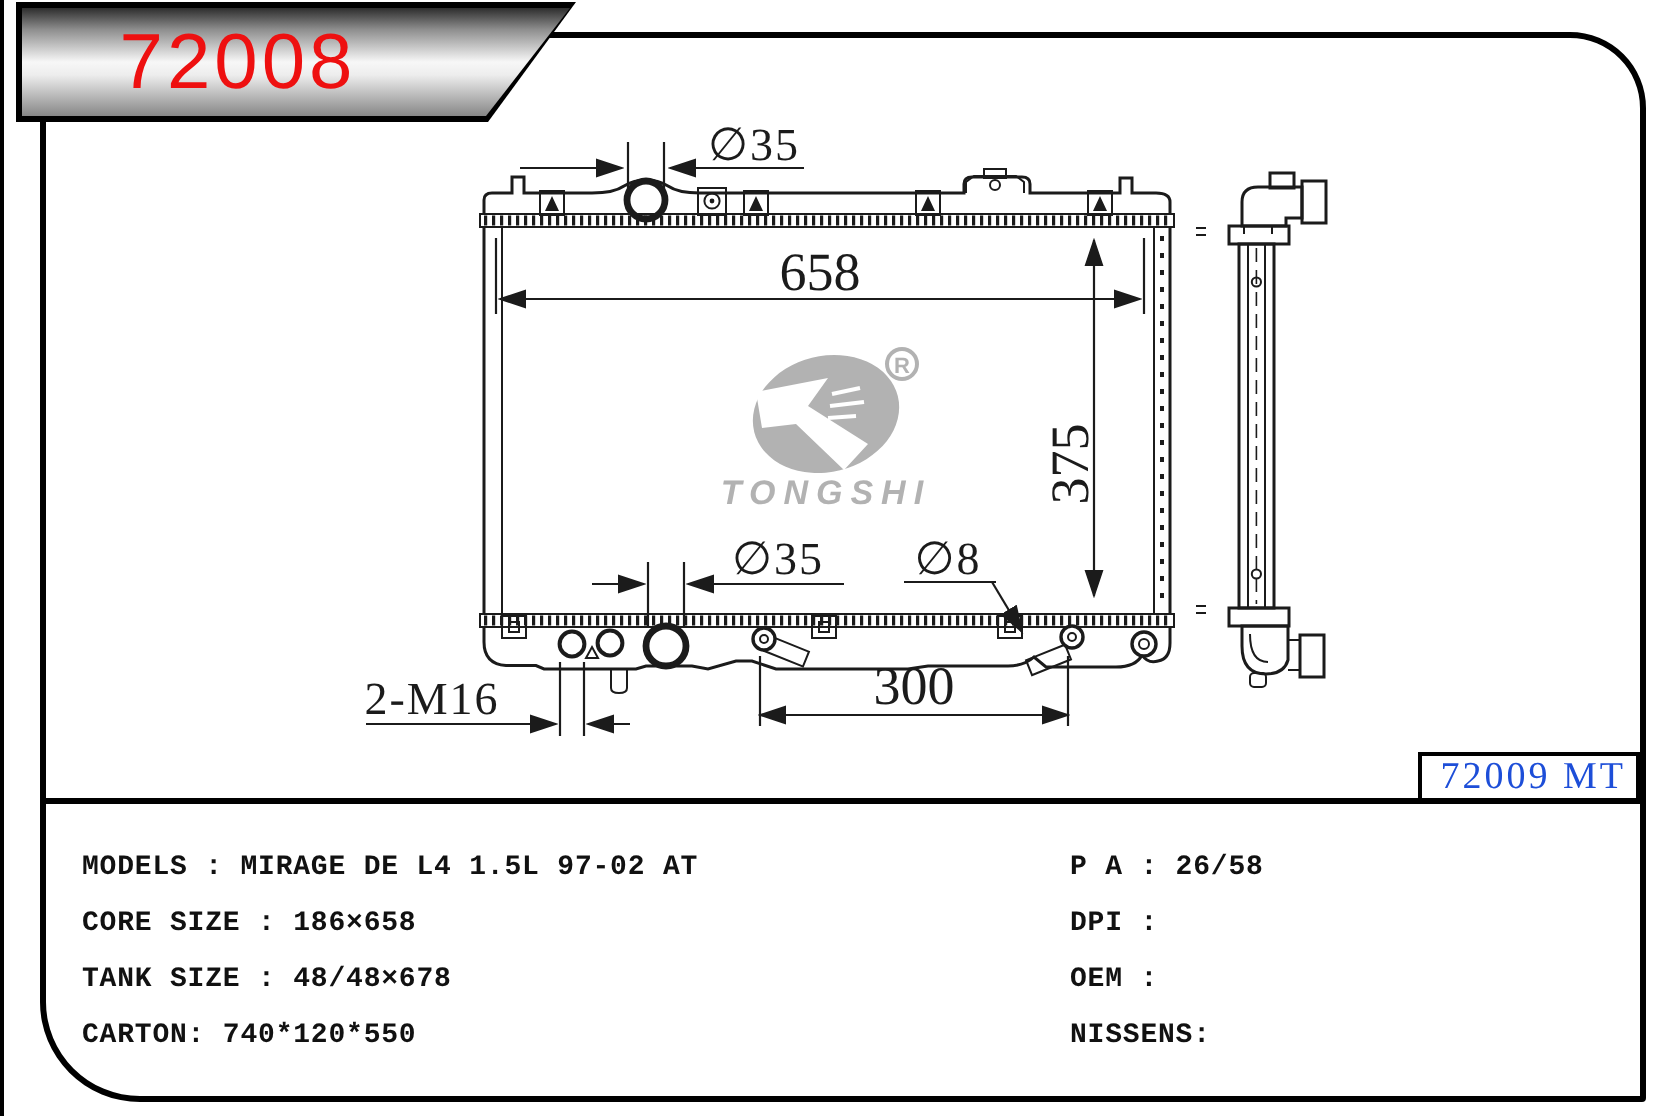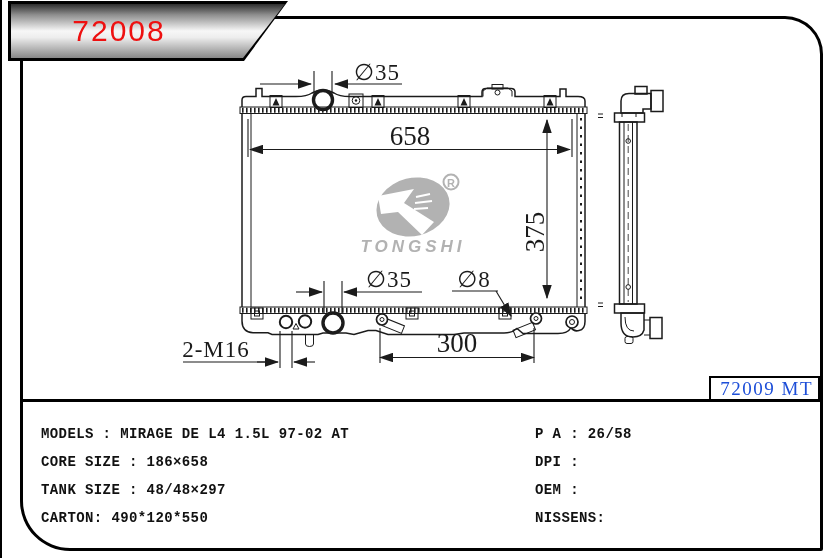--- a/index.html
+++ b/index.html
@@ -12,21 +12,21 @@
            border: 3px solid #000; border-radius: 2px 38px 2px 50px; }
   .divider { position: absolute; left: 18px; top: 399px; width: 803px; height: 3px; background: #000; }
 
   
   .banner { position: absolute; left: 6px; top: 1px; width: 280px; height: 60px; background: #000;
             clip-path: polygon(0 0, 100% 0, calc(100% - 44px) 100%, 0 100%); }
   .banner-face { position: absolute; left: 3px; top: 3px; width: 274px; height: 54px;
             clip-path: polygon(0 0, 100% 0, calc(100% - 42px) 100%, 0 100%);
             background: linear-gradient(180deg, #2d2d2d 0%, #8e8e8e 20%, #f7f7f7 50%, #ededed 62%, #878787 100%);
             display: flex; align-items: center; justify-content: center; padding-right: 58px; }
-  .banner-text { font-size: 30px; line-height: 1; color: #ee1010; letter-spacing: 2px; text-align: center; }
+  .banner-text { font-size: 39px; line-height: 1; color: #ee1010; letter-spacing: 2px; text-align: center; }
 
   
   .refbox { position: absolute; left: 707px; top: 376px; width: 111px; height: 26px;
             border: 2.5px solid #000; display: flex; align-items: center; justify-content: flex-end;
             padding-right: 5px; font-family: "Liberation Serif", "DejaVu Serif", serif;
             font-size: 19px; letter-spacing: 1.5px; color: #1d4ed8; }
 
   
   .specs { position: absolute; left: 39px; top: 420px; width: 782px;
            display: grid; grid-template-columns: 494px 1fr; grid-auto-rows: 28px; align-items: center;
@@ -252,19 +252,19 @@
 
   <div class="refbox">
     <span>72009 MT</span>
   </div>
 
   <div class="specs">
     <div>MODELS : MIRAGE DE L4 1.5L 97-02 AT</div>
     <div>P A : 26/58</div>
     <div>CORE SIZE : 186×658</div>
     <div>DPI :</div>
-    <div>TANK SIZE : 48/48×297</div>
+    <div>TANK SIZE : 48/48×678</div>
     <div>OEM :</div>
-    <div>CARTON: 490*120*550</div>
+    <div>CARTON: 740*120*550</div>
     <div>NISSENS:</div>
   </div>
 
 </div>
 
 </body></html>

